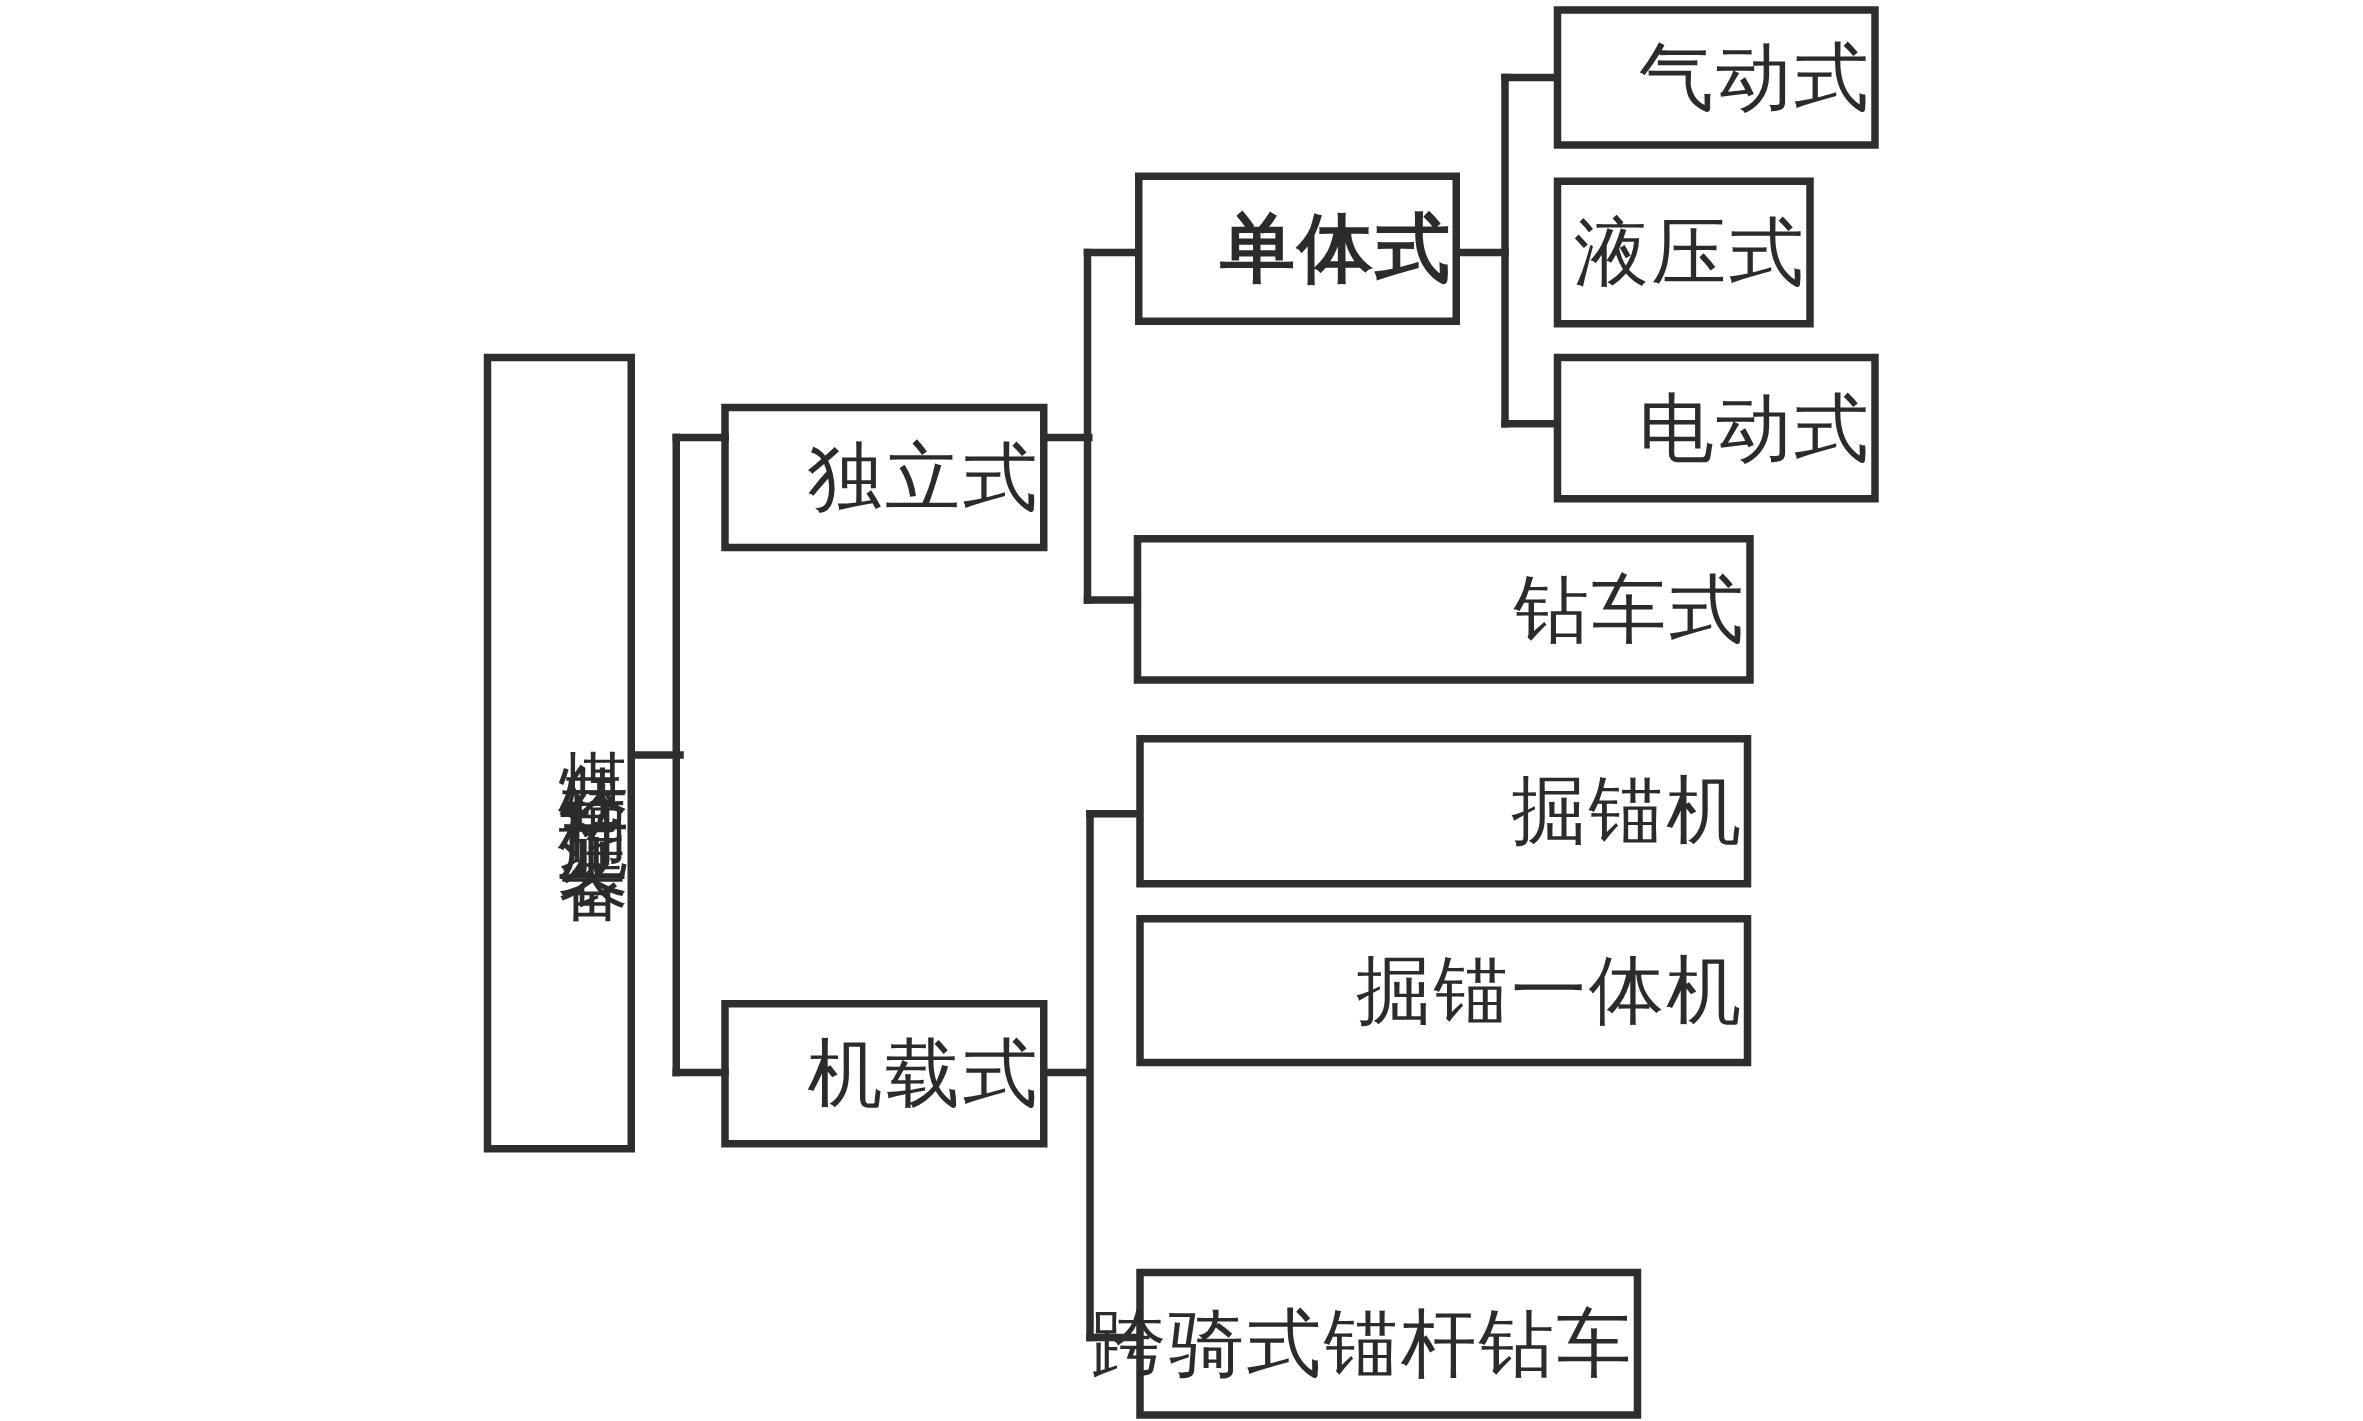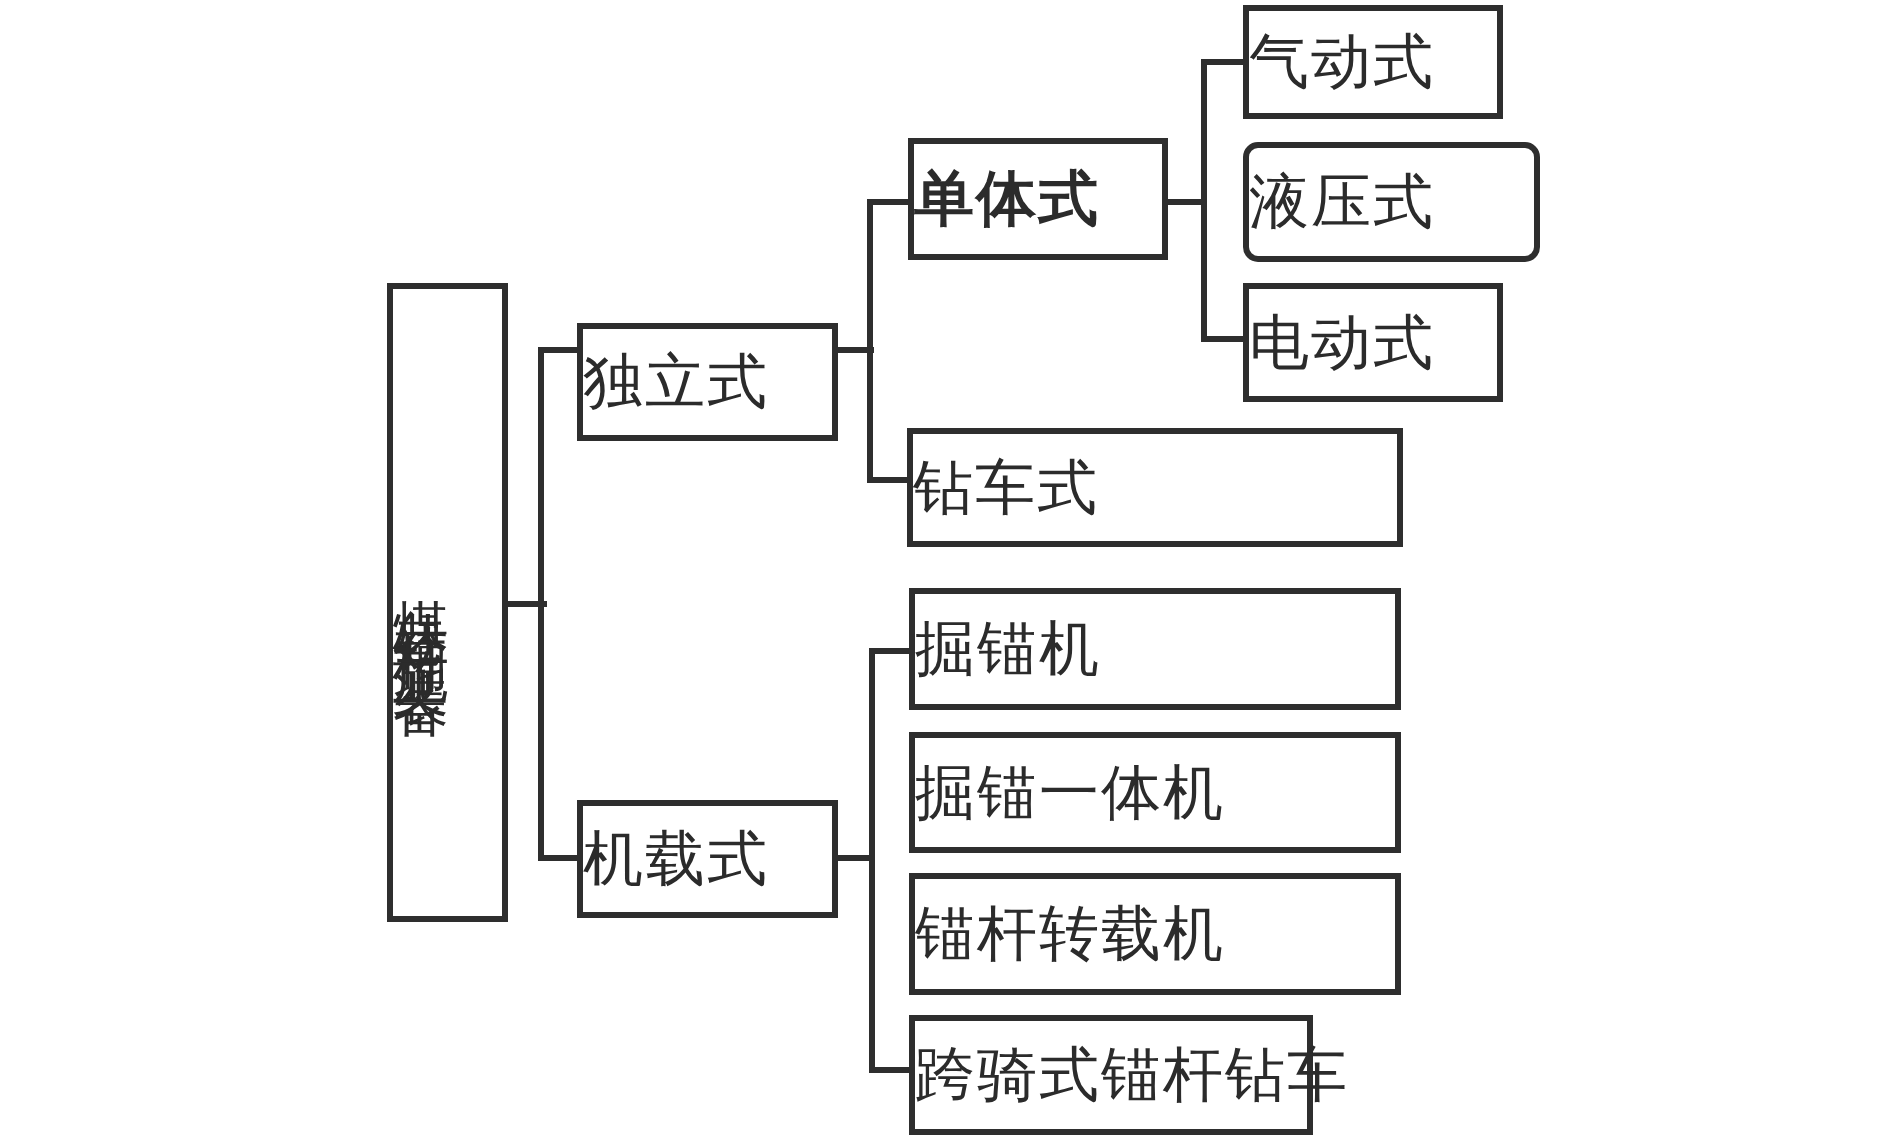--- a/index.html
+++ b/index.html
@@ -16,21 +16,21 @@
     font-family:"Liberation Serif","DejaVu Serif",serif;
     color:var(--text);
   }
   .node{
     position:absolute;
     box-sizing:border-box;
     border:6px solid var(--line);
     background:var(--bg);
     display:flex;
     align-items:center;
-    justify-content:flex-start;
+    justify-content:flex-end;
     font-size:60px;
     line-height:1;
     white-space:nowrap;
     letter-spacing:2px;
   }
   .node.vertical{
     font-size:56px;
   }
   .node.vertical .vtext{
     writing-mode:vertical-rl;
@@ -62,35 +62,32 @@
   <div class="node" style="left:908px;top:138px;width:260px;height:122px;font-weight:bold;">
     <span>单体式</span>
   </div>
   <div class="node" style="left:907px;top:428px;width:496px;height:119px;">
     <span>钻车式</span>
   </div>
 
   <div class="node" style="left:1243px;top:5px;width:260px;height:114px;">
     <span>气动式</span>
   </div>
-  <div class="node" style="left:1243px;top:142px;width:297px;height:120px;border-radius:15px;">
+  <div class="node" style="left:1243px;top:142px;width:208px;height:120px;">
     <span>液压式</span>
   </div>
   <div class="node" style="left:1243px;top:283px;width:260px;height:119px;">
     <span>电动式</span>
   </div>
 
   <div class="node" style="left:909px;top:588px;width:492px;height:122px;">
     <span>掘锚机</span>
   </div>
   <div class="node" style="left:909px;top:732px;width:492px;height:121px;">
     <span>掘锚一体机</span>
-  </div>
-  <div class="node" style="left:909px;top:873px;width:492px;height:122px;">
-    <span>锚杆转载机</span>
   </div>
   <div class="node" style="left:909px;top:1015px;width:404px;height:120px;">
     <span>跨骑式锚杆钻车</span>
   </div>
 
   <div class="hline" style="left:503px;top:601px;width:44px;height:6px;"></div>
   <div class="vline" style="left:538px;top:347px;width:6px;height:514px;"></div>
   <div class="hline" style="left:538px;top:347px;width:45px;height:6px;"></div>
   <div class="hline" style="left:538px;top:855px;width:45px;height:6px;"></div>
 

